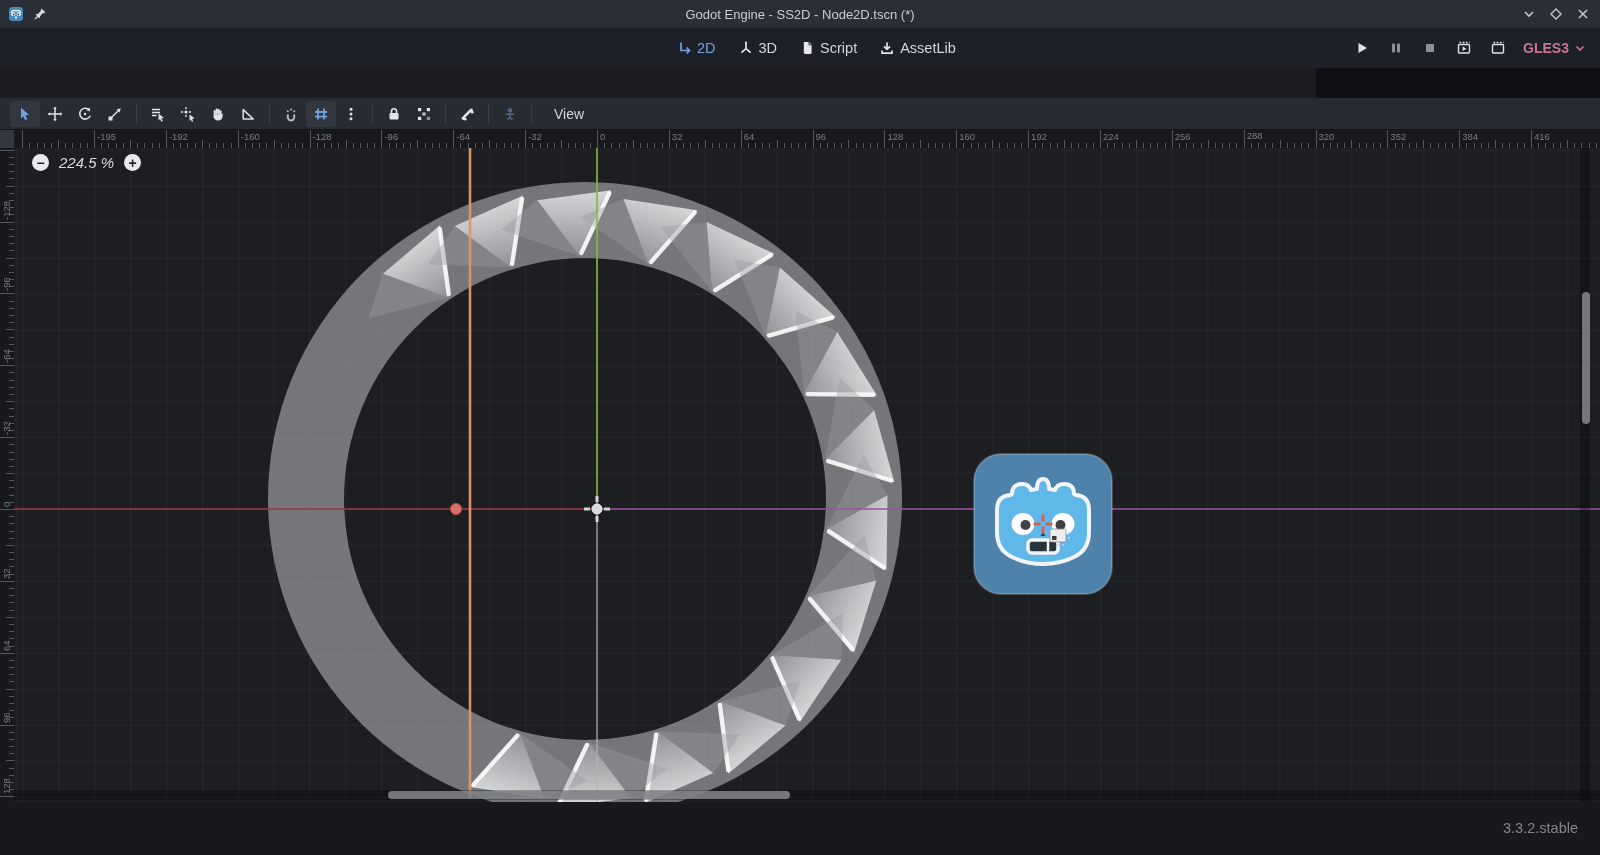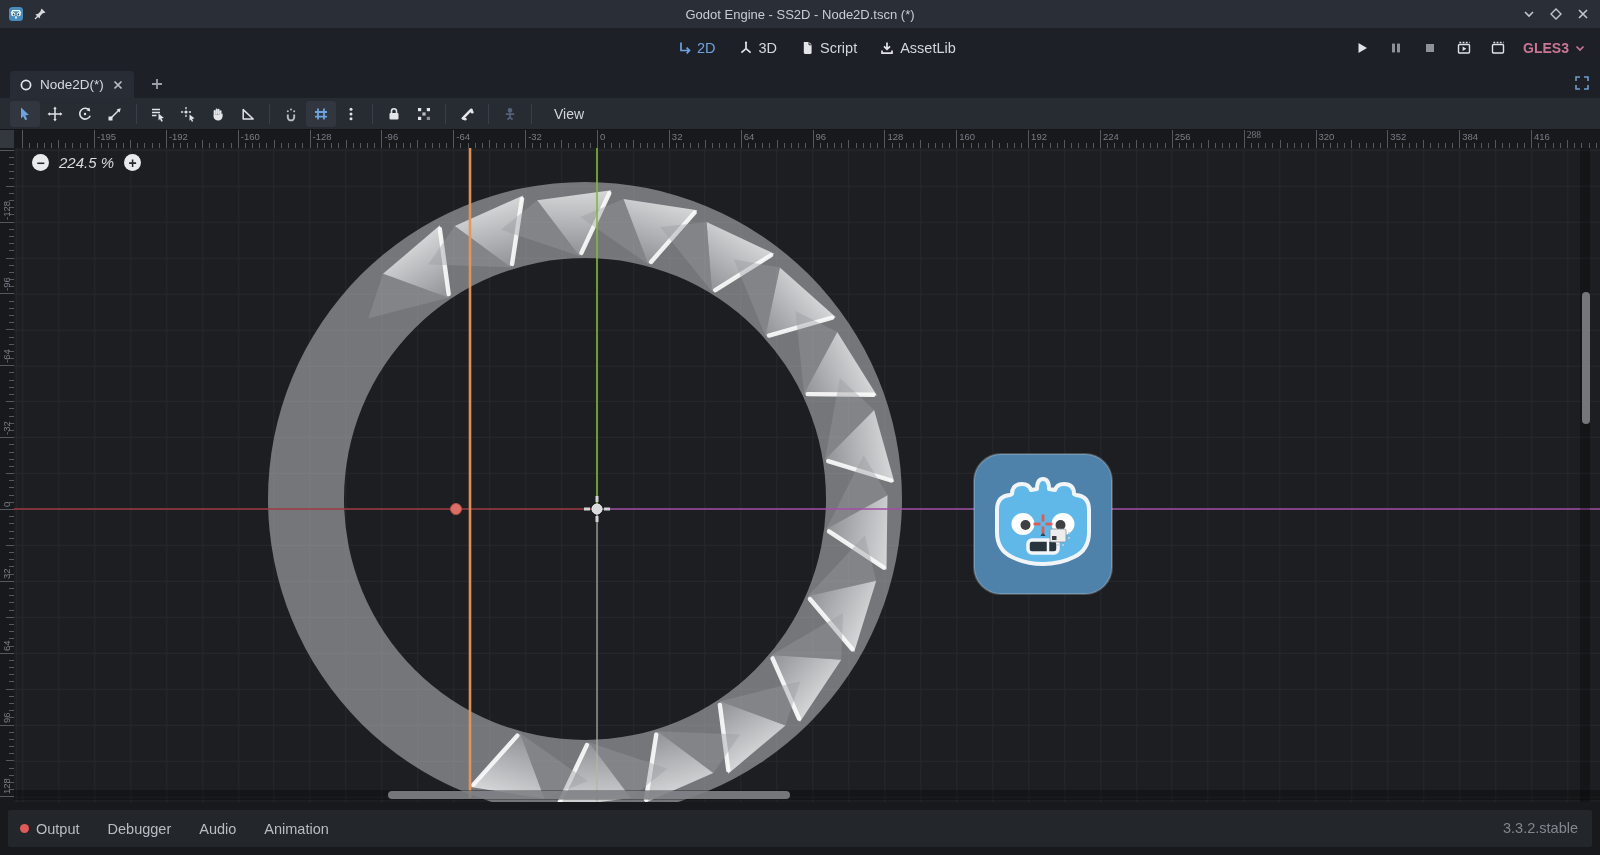--- a/index.html
+++ b/index.html
@@ -184,45 +184,20 @@
           <span>GLES3</span>
           <span class="icon16">
             <svg viewBox="0 0 16 16" width="16" height="16">
               <path d="M4.5 6.5 L8 10 L11.5 6.5" stroke="#c97693" stroke-width="1.7" fill="none"></path>
             </svg>
           </span>
         </div>
       </div>
   </div>
 
-  <div id="tabbar">
-    <div id="scene-tab">
-      <span class="icon16">
-          <svg viewBox="0 0 16 16" width="16" height="16">
-            <circle cx="8" cy="8" r="4.6" stroke="#e2e5e9" stroke-width="1.7" fill="none"></circle>
-          </svg>
-        </span>
-      <span class="tab-label">Node2D(*)</span>
-      <span class="icon16">
-          <svg viewBox="0 0 16 16" width="16" height="16">
-            <path d="M4.5 4.5 L11.5 11.5 M11.5 4.5 L4.5 11.5" stroke="#b9bdc3" stroke-width="1.7"></path>
-          </svg>
-        </span>
-    </div>
-    <div id="tab-add" class="icon16">
-        <svg viewBox="0 0 16 16" width="16" height="16">
-          <path d="M8 3v10 M3 8h10" stroke="#9ba0a8" stroke-width="1.8"></path>
-        </svg>
-      </div>
-    <div id="expand-btn" class="icon16">
-        <svg viewBox="0 0 16 16" width="16" height="16">
-          <path d="M2 6V2h4 M10 2h4v4 M14 10v4h-4 M6 14H2v-4" stroke="#6f9bd1" stroke-width="1.6" fill="none"></path>
-        </svg>
-      </div>
-  </div>
 
   <div id="toolbar">
     <span id="tools-holder" style="display:flex;align-items:center;">
         <div class="tool icon16 active">
           <svg viewBox="0 0 16 16" width="16" height="16">
             <path d="M4 1.5 L12 9 L8.3 9.3 L10.2 13.2 L8.2 14.2 L6.3 10.3 L4 12.5 Z" fill="#6fa3e0"></path>
           </svg>
         </div>
         <div class="tool icon16">
           <svg viewBox="0 0 16 16" width="16" height="16">
@@ -511,21 +486,21 @@
       <div class="htick" style="left: 1164.98px; top: 13px; width: 1px; height: 5px;"></div>
       <div class="htick" style="left: 1172.17px; top: 13px; width: 1px; height: 5px;"></div>
       <div class="htick" style="left: 1179.36px; top: 13px; width: 1px; height: 5px;"></div>
       <div class="htick" style="left: 1186.54px; top: 13px; width: 1px; height: 5px;"></div>
       <div class="htick" style="left: 1193.72px; top: 10px; width: 1px; height: 8px;"></div>
       <div class="htick" style="left: 1200.91px; top: 13px; width: 1px; height: 5px;"></div>
       <div class="htick" style="left: 1208.1px; top: 13px; width: 1px; height: 5px;"></div>
       <div class="htick" style="left: 1215.28px; top: 13px; width: 1px; height: 5px;"></div>
       <div class="htick" style="left: 1222.46px; top: 13px; width: 1px; height: 5px;"></div>
       <div class="htick" style="left: 1229.65px; top: 0px; width: 1px; height: 18px;"></div>
-      <div class="rlabel" style="left: 1232.65px; top: 0; font-family: Liberation Serif, serif;">288</div>
+      <div class="rlabel" style="left: 1232.65px; top: 0;">288</div>
       <div class="htick" style="left: 1236.84px; top: 13px; width: 1px; height: 5px;"></div>
       <div class="htick" style="left: 1244.02px; top: 13px; width: 1px; height: 5px;"></div>
       <div class="htick" style="left: 1251.21px; top: 13px; width: 1px; height: 5px;"></div>
       <div class="htick" style="left: 1258.39px; top: 13px; width: 1px; height: 5px;"></div>
       <div class="htick" style="left: 1265.58px; top: 10px; width: 1px; height: 8px;"></div>
       <div class="htick" style="left: 1272.76px; top: 13px; width: 1px; height: 5px;"></div>
       <div class="htick" style="left: 1279.95px; top: 13px; width: 1px; height: 5px;"></div>
       <div class="htick" style="left: 1287.13px; top: 13px; width: 1px; height: 5px;"></div>
       <div class="htick" style="left: 1294.32px; top: 13px; width: 1px; height: 5px;"></div>
       <div class="htick" style="left: 1301.5px; top: 0px; width: 1px; height: 18px;"></div>
@@ -808,30 +783,15 @@
       <div class="zoombtn">+</div>
     </div>
 
     <div class="sb-track" id="h-track" style="left: 0px; top: 642px; width: 1586px; height: 10px;"></div>
     <div class="sb-track" id="v-track" style="left: 1566px; top: 0px; width: 10px; height: 654px;"></div>
     <div class="sb" id="h-thumb" style="left: 374px; top: 643px; width: 402px; height: 8px;"></div>
     <div class="sb" id="v-thumb" style="left: 1568px; top: 144px; width: 8px; height: 132px;"></div>
   </div>
 
   <div id="statusbar">
-    <div id="status-panel">
-        <div class="status-item">
-          <span class="reddot"></span>
-          <span>Output</span>
-        </div>
-        <div class="status-item">
-          <span>Debugger</span>
-        </div>
-        <div class="status-item">
-          <span>Audio</span>
-        </div>
-        <div class="status-item">
-          <span>Animation</span>
-        </div>
-      </div>
     <div id="version">3.3.2.stable</div>
   </div>
 </div>
 
 </body></html>

